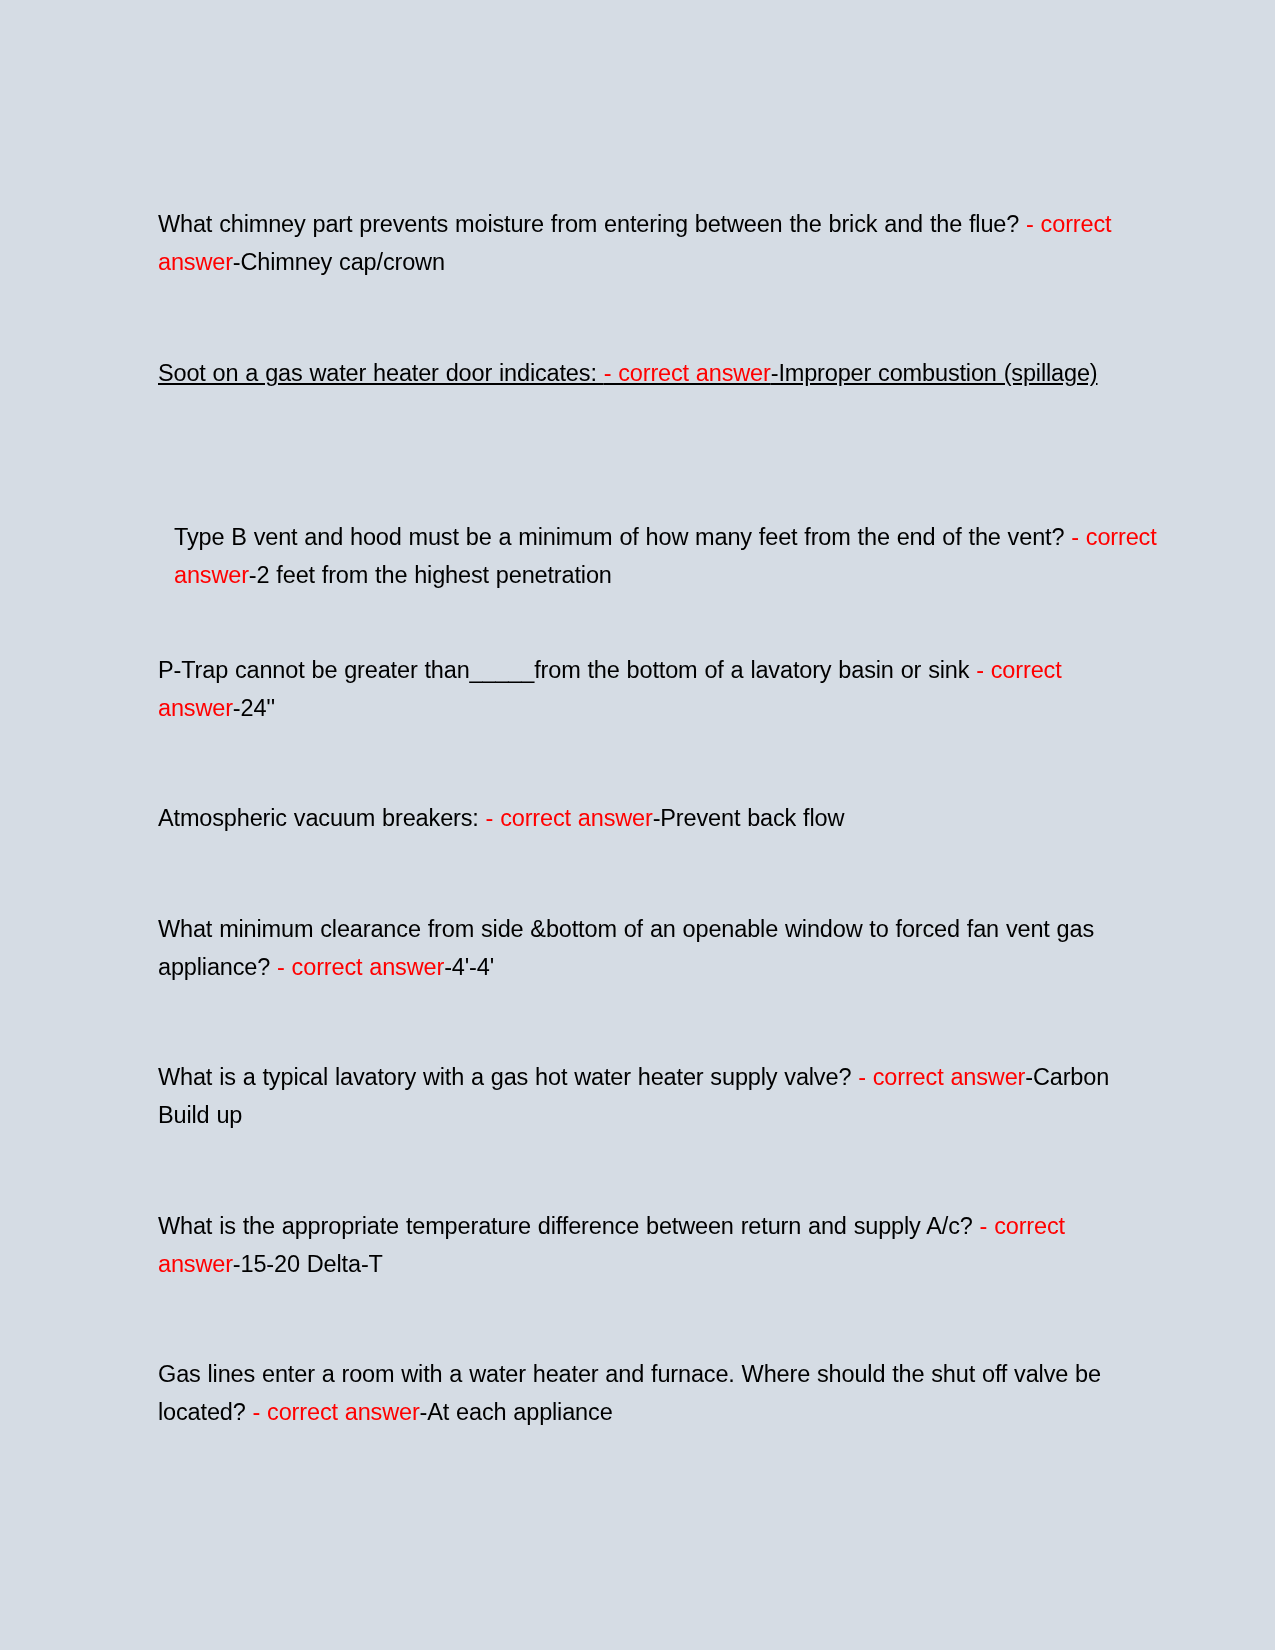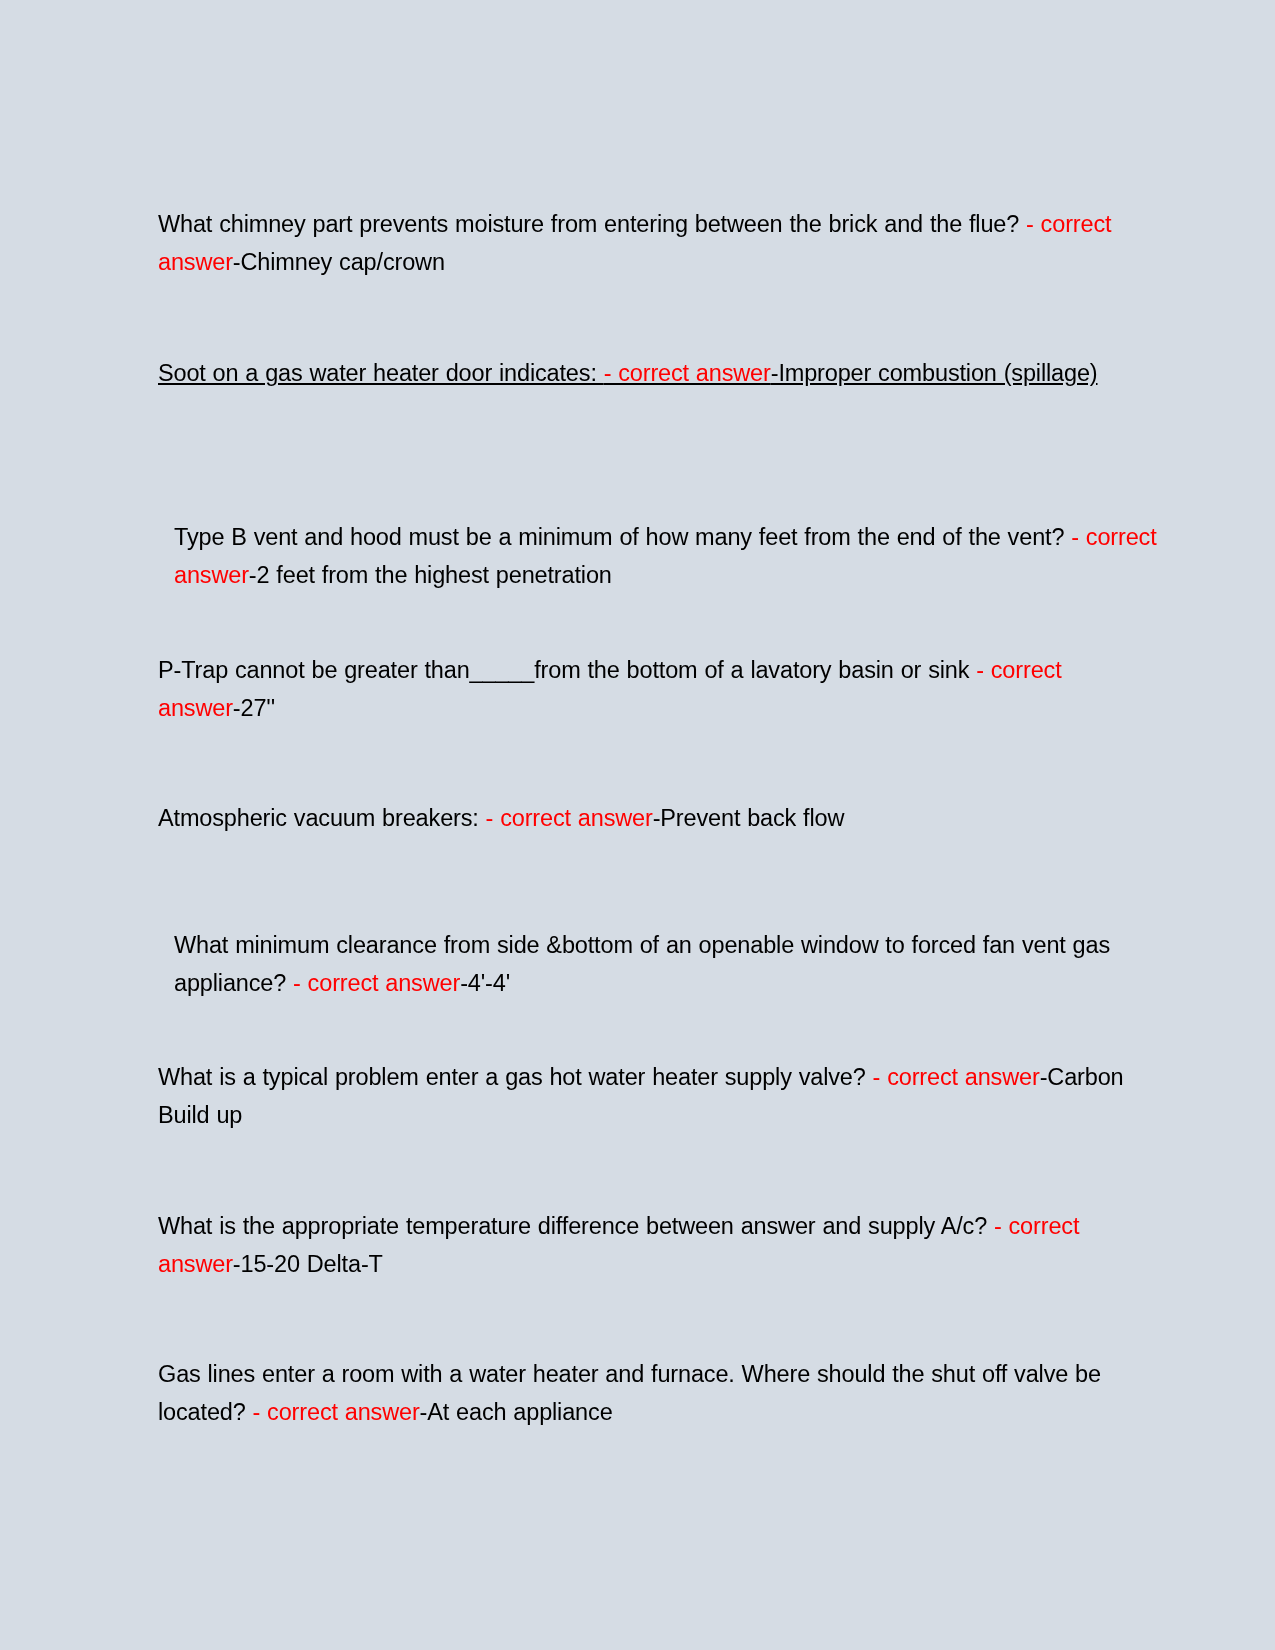--- a/index.html
+++ b/index.html
@@ -41,25 +41,25 @@
 <body>
 
 <div class="page">
 
   <p class="qa" style="top:205px; margin:0;"><span>What chimney part prevents moisture from entering between the brick and the flue? </span><span class="answer-label">- correct answer</span><span class="answer-text">-Chimney cap/crown</span></p>
 
   <p class="qa" style="top:354px; margin:0;text-decoration:underline;"><span>Soot on a gas water heater door indicates: </span><span class="answer-label">- correct answer</span><span class="answer-text">-Improper combustion (spillage)</span></p>
 
   <p class="qa" style="top:502px; margin:16px;"><span>Type B vent and hood must be a minimum of how many feet from the end of the vent? </span><span class="answer-label">- correct answer</span><span class="answer-text">-2 feet from the highest penetration</span></p>
 
-  <p class="qa" style="top:651px; margin:0;"><span>P-Trap cannot be greater than_____from the bottom of a lavatory basin or sink </span><span class="answer-label">- correct answer</span><span class="answer-text">-27''</span></p>
+  <p class="qa" style="top:651px; margin:0;"><span>P-Trap cannot be greater than_____from the bottom of a lavatory basin or sink </span><span class="answer-label">- correct answer</span><span class="answer-text">-24''</span></p>
 
   <p class="qa" style="top:799px; margin:0;"><span>Atmospheric vacuum breakers: </span><span class="answer-label">- correct answer</span><span class="answer-text">-Prevent back flow</span></p>
 
-  <p class="qa" style="top:910px; margin:16px;"><span>What minimum clearance from side &amp;bottom of an openable window to forced fan vent gas appliance? </span><span class="answer-label">- correct answer</span><span class="answer-text">-4'-4'</span></p>
+  <p class="qa" style="top:910px; margin:0;"><span>What minimum clearance from side &amp;bottom of an openable window to forced fan vent gas appliance? </span><span class="answer-label">- correct answer</span><span class="answer-text">-4'-4'</span></p>
 
-  <p class="qa" style="top:1058px; margin:0;"><span>What is a typical problem enter a gas hot water heater supply valve? </span><span class="answer-label">- correct answer</span><span class="answer-text">-Carbon Build up</span></p>
+  <p class="qa" style="top:1058px; margin:0;"><span>What is a typical lavatory with a gas hot water heater supply valve? </span><span class="answer-label">- correct answer</span><span class="answer-text">-Carbon Build up</span></p>
 
-  <p class="qa" style="top:1207px; margin:0;"><span>What is the appropriate temperature difference between answer and supply A/c? </span><span class="answer-label">- correct answer</span><span class="answer-text">-15-20 Delta-T</span></p>
+  <p class="qa" style="top:1207px; margin:0;"><span>What is the appropriate temperature difference between return and supply A/c? </span><span class="answer-label">- correct answer</span><span class="answer-text">-15-20 Delta-T</span></p>
 
   <p class="qa" style="top:1355px; margin:0;"><span>Gas lines enter a room with a water heater and furnace. Where should the shut off valve be located? </span><span class="answer-label">- correct answer</span><span class="answer-text">-At each appliance</span></p>
 
 </div>
 
 </body></html>

